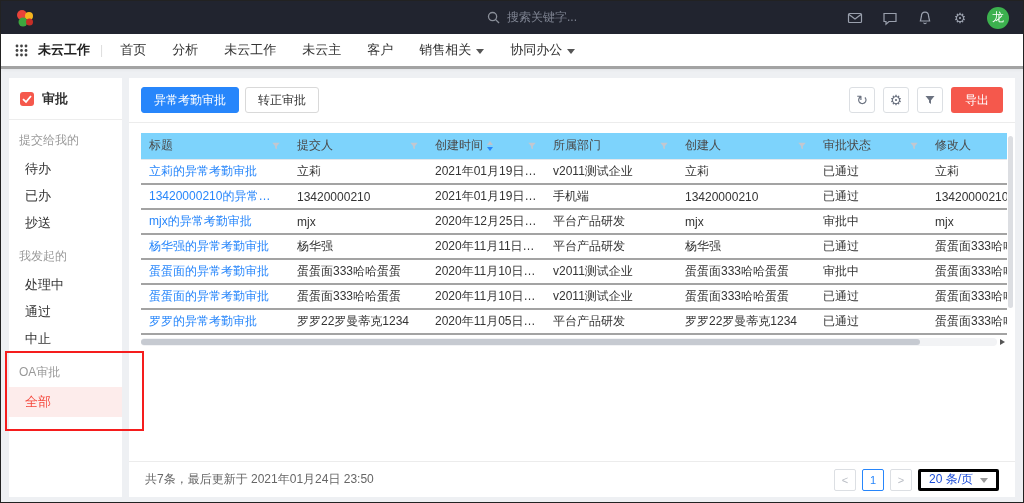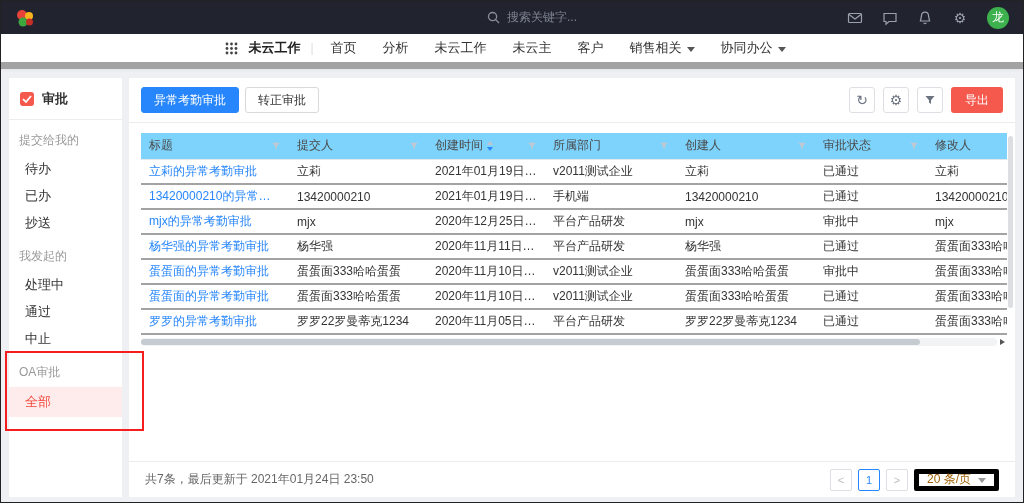--- a/index.html
+++ b/index.html
@@ -34,25 +34,24 @@
   .top-icon { width: 16px; height: 16px; display: flex; align-items: center; justify-content: center; cursor: pointer; color:#9aa0ad; font-size:14px; }
   .avatar {
     width: 22px; height: 22px; border-radius: 50%;
     background: #3cb14e; color: #fff; font-size: 12px;
     display: flex; align-items: center; justify-content: center; cursor: pointer;
   }
 
   
   .navbar {
     height: 35px; background: #fff;
-    border-bottom: 7px solid #a3a3a3;
+    border-bottom: 3px solid #a3a3a3;
     display: flex; align-items: center;
     padding: 3px 14px;
     box-shadow: 0 1px 3px rgba(0,0,0,.05);
-    justify-content: center;
   }
   .grid-icon { display: flex; cursor: pointer; margin-right: 10px; }
   .workspace { font-size: 13px; font-weight: bold; color: #222; margin-right: 10px; cursor: pointer; }
   .nav-sep { color: #ddd; font-size: 12px; margin-right: 4px; }
   .nav-item {
     font-size: 13px; color: #333; margin: 0 13px;
     display: inline-flex; align-items: center; gap: 5px; cursor: pointer; white-space: nowrap;
   }
   .caret {
     width: 0; height: 0;
@@ -144,23 +143,23 @@
     padding: 0 16px; font-size: 12px; color: #666; background: #fff;
   }
   .pager { margin-left: auto; display: flex; gap: 6px; align-items: center; }
   .page-btn {
     min-width: 22px; height: 22px; border: 1px solid #dcdfe3; border-radius: 2px;
     background: #fff; color: #b9bdc4; display: inline-flex; align-items: center;
     justify-content: center; font-size: 11px; cursor: pointer; padding: 0 5px; font-family: inherit;
   }
   .page-btn.current { color: #2786fb; border-color: #2786fb; }
   .page-size {
-    height: 22px; border: 5px solid #000000; border-radius: 2px;
+    height: 22px; border: 3px solid #000000; border-radius: 2px;
     display: inline-flex; align-items: center; gap: 7px; padding: 0 8px;
-    color: #a16207; font-size: 12px; cursor: pointer; background: #fff;
+    color: #1d4ed8; font-size: 12px; cursor: pointer; background: #fff;
   }
   .page-size .caret { border-top-color: #999; }
 
   
   .annotation {
     position: absolute; left: 4px; top: 350px; width: 139px; height: 80px;
     border: 2px solid #f51d1d; z-index: 20; pointer-events: none;
   }
 </style>
 </head>

